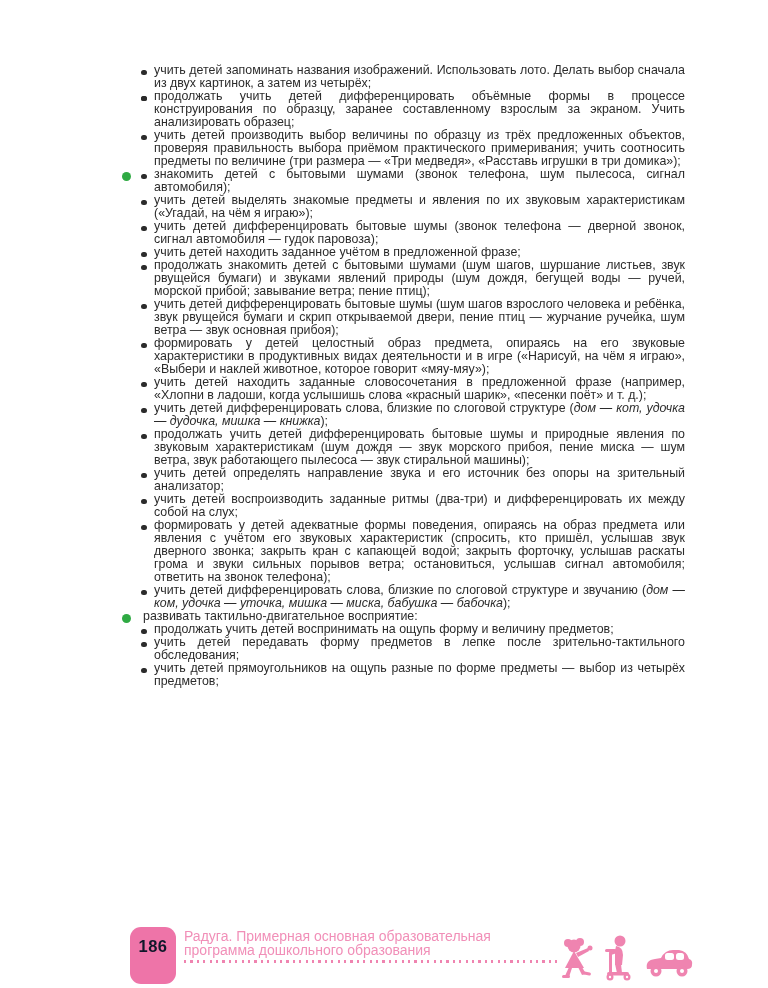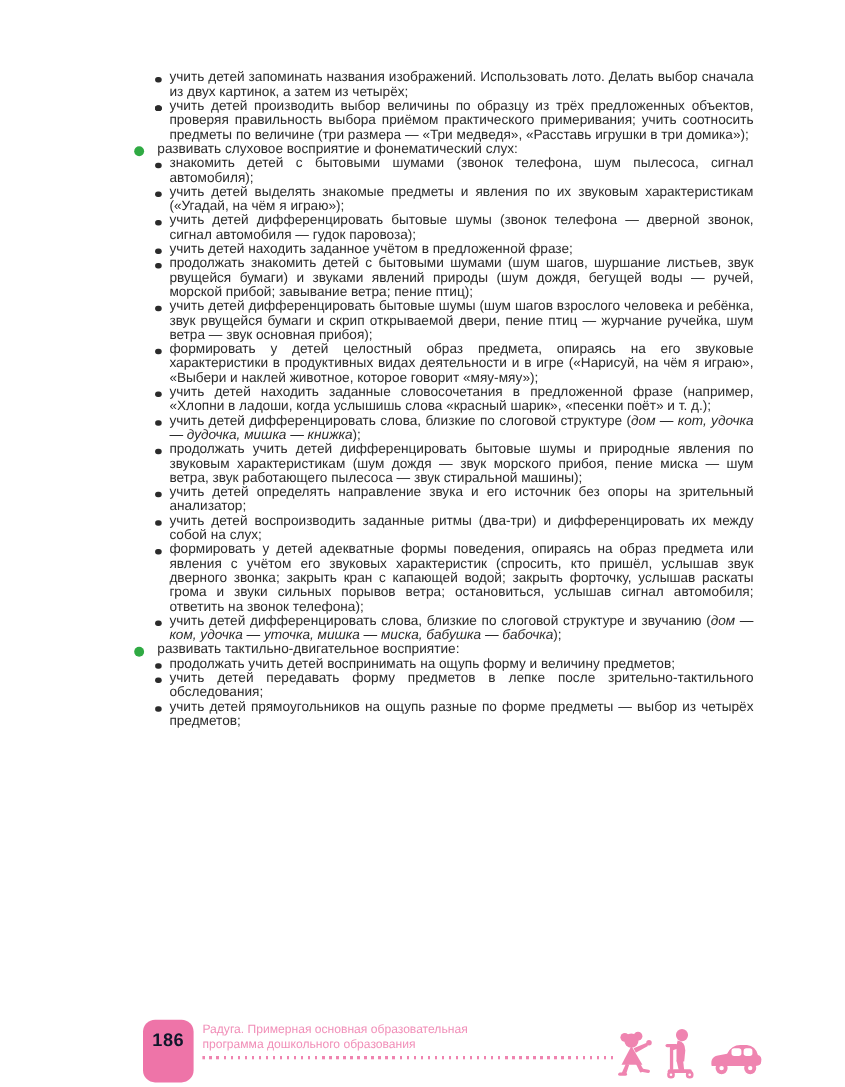--- a/index.html
+++ b/index.html
@@ -35,43 +35,43 @@
     position:absolute;left:130px;top:927px;width:46px;height:57px;
     background:var(--pink,#ee74a8);border-radius:11px;
     display:flex;justify-content:center;align-items:flex-start;
   }
   .page-tab .num{
     color:#0f172a;font-weight:bold;font-size:16.5px;line-height:16px;
     padding-top:11px;letter-spacing:.5px;
   }
   .footer-title{
     position:absolute;left:184px;top:930px;width:330px;
-    color:var(--pink-light,#f18fb8);font-size:11px;line-height:13.5px;
+    color:var(--pink-light,#f18fb8);font-size:14px;line-height:13.5px;
   }
   .dotted-line{
     position:absolute;left:184px;top:960px;width:374px;height:3px;
     background:repeating-linear-gradient(to right,var(--pink-icon,#ef84b0) 0 2.2px,transparent 2.2px 6.4px);
   }
   .foot-icon{position:absolute;}
   .foot-icon svg{display:block;}
   #icon-girl{left:560px;top:936px;}
   #icon-scooter{left:603px;top:935px;}
   #icon-car{left:644px;top:947px;}
 </style>
 </head>
 <body>
 
 <div class="page">
 
   <div class="text-block" id="bullet-list">
       <div class="item l2"><span class="bullet"></span><span class="txt"><span>учить детей запоминать названия изображений. Использовать лото. Делать выбор сначала из двух картинок, а затем из четырёх;</span></span></div>
       <div class="item l2"><span class="bullet"></span></div>
-      <div class="item l2"><span class="bullet"></span></div>
+      <div class="item l2"><span class="bullet"></span><span class="txt"><span>продолжать учить детей дифференцировать объёмные формы в процессе конструирования по образцу, заранее составленному взрослым за экраном. Учить анализировать образец;</span></span></div>
       <div class="item l2"><span class="bullet"></span><span class="txt"><span>учить детей производить выбор величины по образцу из трёх предложенных объектов, проверяя правильность выбора приёмом практического примеривания; учить соотносить предметы по величине (три размера — «Три медведя», «Расставь игрушки в три домика»);</span></span></div>
-      <div class="item l1"><span class="bullet"></span><span class="txt"><span>развивать слуховое восприятие и фонематический слух:</span></span></div>
+      <div class="item l1"><span class="bullet"></span></div>
       <div class="item l2"><span class="bullet"></span><span class="txt"><span>знакомить детей с бытовыми шумами (звонок телефона, шум пылесоса, сигнал автомобиля);</span></span></div>
       <div class="item l2"><span class="bullet"></span><span class="txt"><span>учить детей выделять знакомые предметы и явления по их звуковым характеристикам («Угадай, на чём я играю»);</span></span></div>
       <div class="item l2"><span class="bullet"></span><span class="txt"><span>учить детей дифференцировать бытовые шумы (звонок телефона — дверной звонок, сигнал автомобиля — гудок паровоза);</span></span></div>
       <div class="item l2"><span class="bullet"></span><span class="txt"><span>учить детей находить заданное учётом в предложенной фразе;</span></span></div>
       <div class="item l2"><span class="bullet"></span><span class="txt"><span>продолжать знакомить детей с бытовыми шумами (шум шагов, шуршание листьев, звук рвущейся бумаги) и звуками явлений природы (шум дождя, бегущей воды — ручей, морской прибой; завывание ветра; пение птиц);</span></span></div>
       <div class="item l2"><span class="bullet"></span><span class="txt"><span>учить детей дифференцировать бытовые шумы (шум шагов взрослого человека и ребёнка, звук рвущейся бумаги и скрип открываемой двери, пение птиц — журчание ручейка, шум ветра — звук основная прибоя);</span></span></div>
       <div class="item l2"><span class="bullet"></span><span class="txt"><span>формировать у детей целостный образ предмета, опираясь на его звуковые характеристики в продуктивных видах деятельности и в игре («Нарисуй, на чём я играю», «Выбери и наклей животное, которое говорит «мяу-мяу»);</span></span></div>
       <div class="item l2"><span class="bullet"></span><span class="txt"><span>учить детей находить заданные словосочетания в предложенной фразе (например, «Хлопни в ладоши, когда услышишь слова «красный шарик», «песенки поёт» и т. д.);</span></span></div>
       <div class="item l2"><span class="bullet"></span><span class="txt"><span>учить детей дифференцировать слова, близкие по слоговой структуре (</span><i>дом — кот, удочка — дудочка, мишка — книжка</i><span>);</span></span></div>
       <div class="item l2"><span class="bullet"></span><span class="txt"><span>продолжать учить детей дифференцировать бытовые шумы и природные явления по звуковым характеристикам (шум дождя — звук морского прибоя, пение миска — шум ветра, звук работающего пылесоса — звук стиральной машины);</span></span></div>

